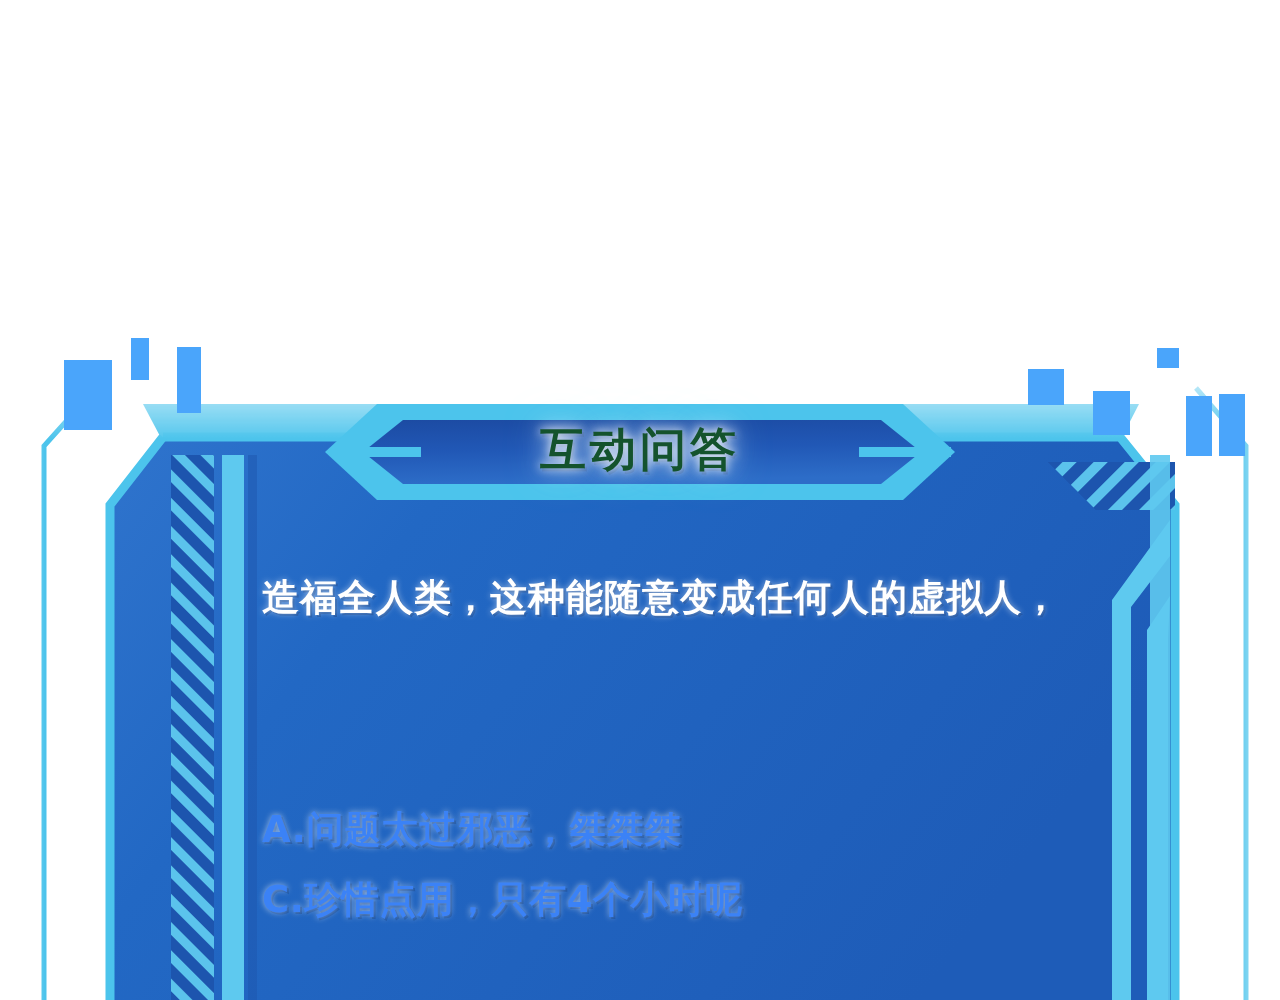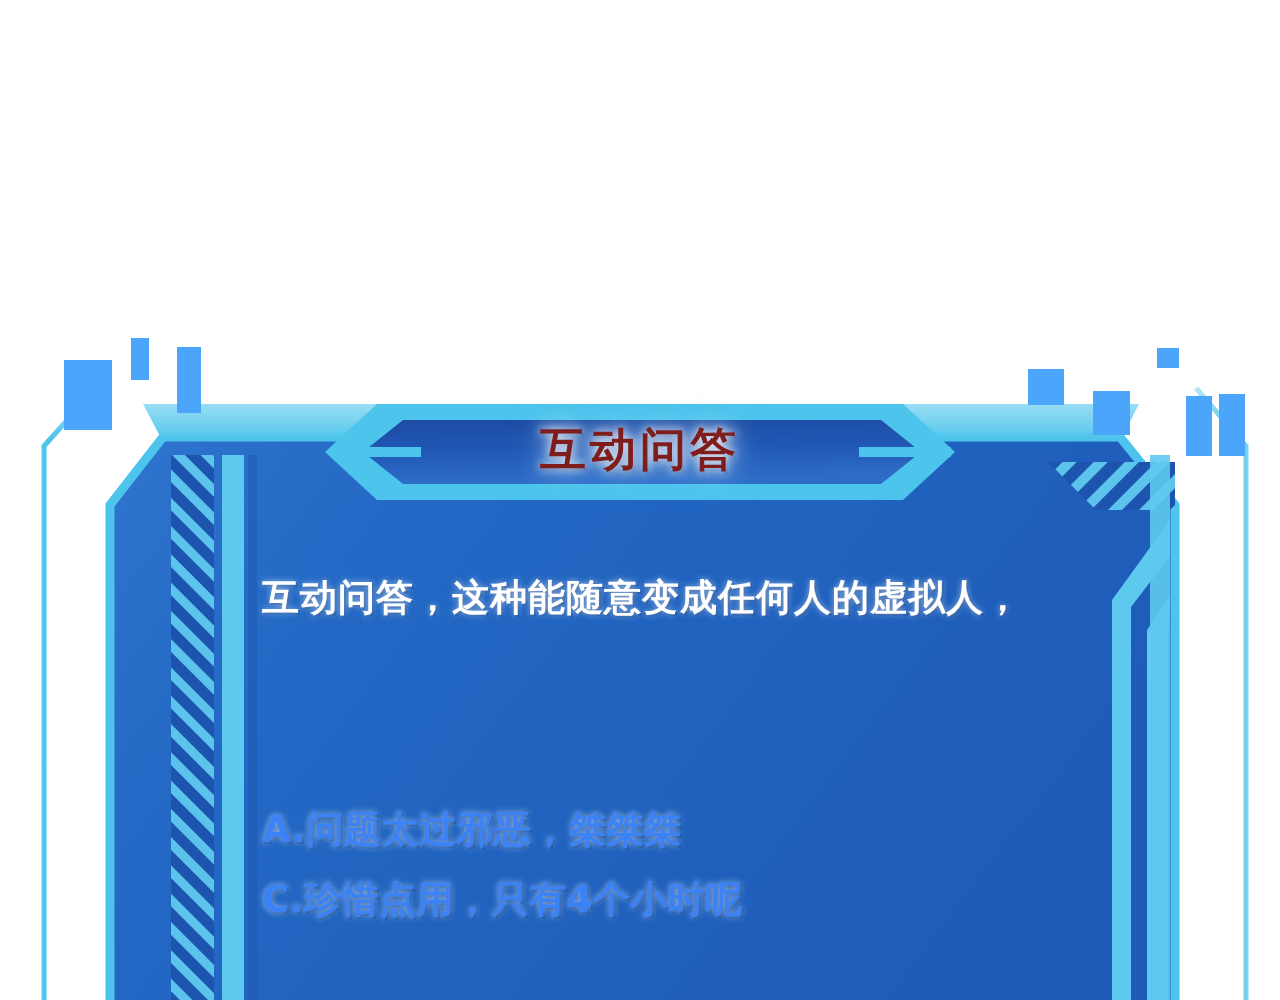--- a/index.html
+++ b/index.html
@@ -51,21 +51,21 @@
 
   #banner-title {
     position: absolute;
     left: 0;
     top: 0;
     width: 630px;
     height: 96px;
     display: flex;
     align-items: center;
     justify-content: center;
-    color: #7f1d1d;
+    color: #14532d;
     font-size: 46px;
     font-weight: bold;
     letter-spacing: 4px;
     font-family: "DejaVu Sans", "Liberation Sans", sans-serif;
     text-shadow:
        0 0 10px rgba(255,255,255,0.95),
        0 0 22px rgba(255,255,255,0.75),
        0 0 38px rgba(150,215,255,0.6),
        2px 3px 0 rgba(10,40,90,0.25);
     padding-bottom: 4px;
@@ -249,21 +249,21 @@
       <path d="M 78 16 L 556 16 L 596 48 L 556 80 L 78 80 L 38 48 Z" fill="url(#bnrInner)"></path>
 
       <rect x="6" y="43" width="90" height="10" fill="#4cc4ec"></rect>
 
       <rect x="534" y="43" width="92" height="10" fill="#4cc4ec"></rect>
     </svg>
     <div id="banner-title">互动问答</div>
   </div>
 
   <div id="content">
-    <div class="q-line">互动问答，这种能随意变成任何人的虚拟人，</div>
+    <div class="q-line">造福全人类，这种能随意变成任何人的虚拟人，</div>
   </div>
 
   <div id="options">
     <div class="opt-line">A.问题太过邪恶，桀桀桀</div>
     <div class="opt-line">C.珍惜点用，只有4个小时呢</div>
   </div>
 
 </div>
 
 </body></html>

